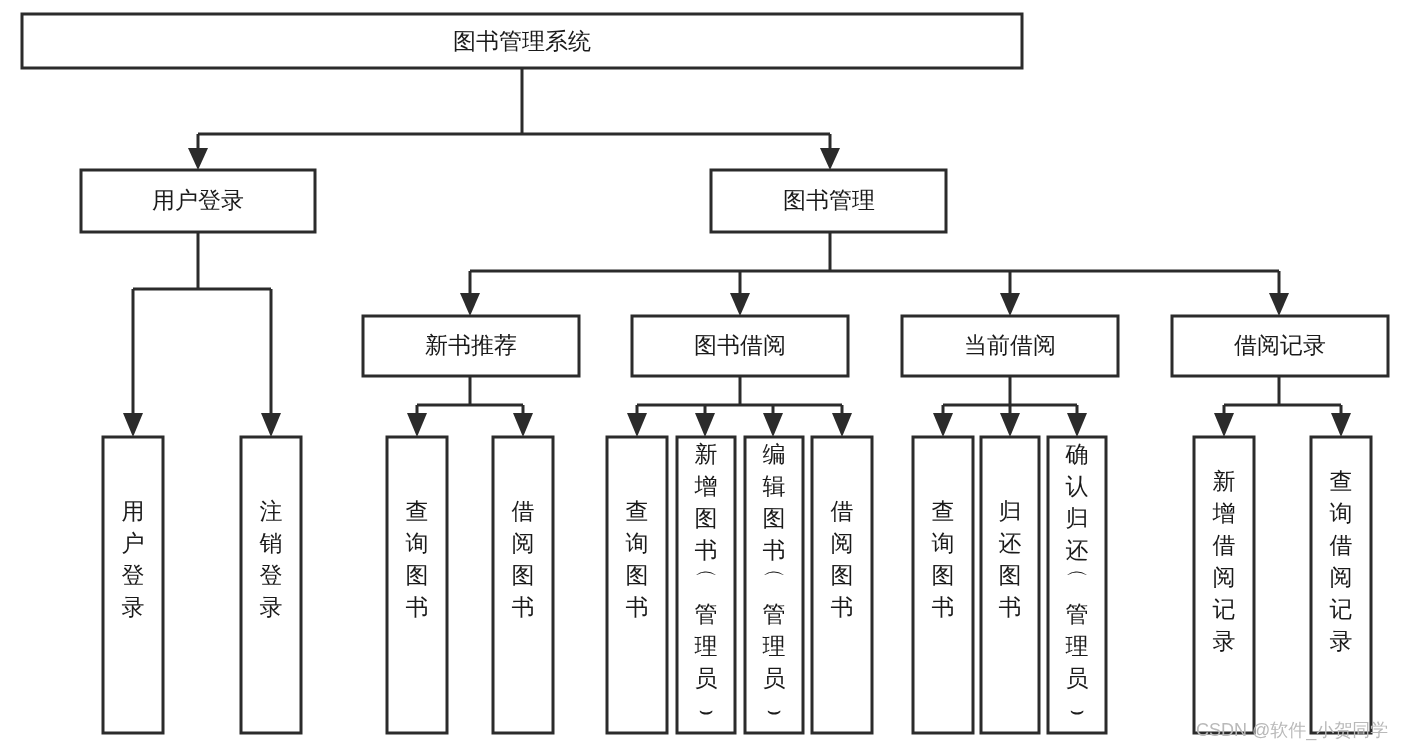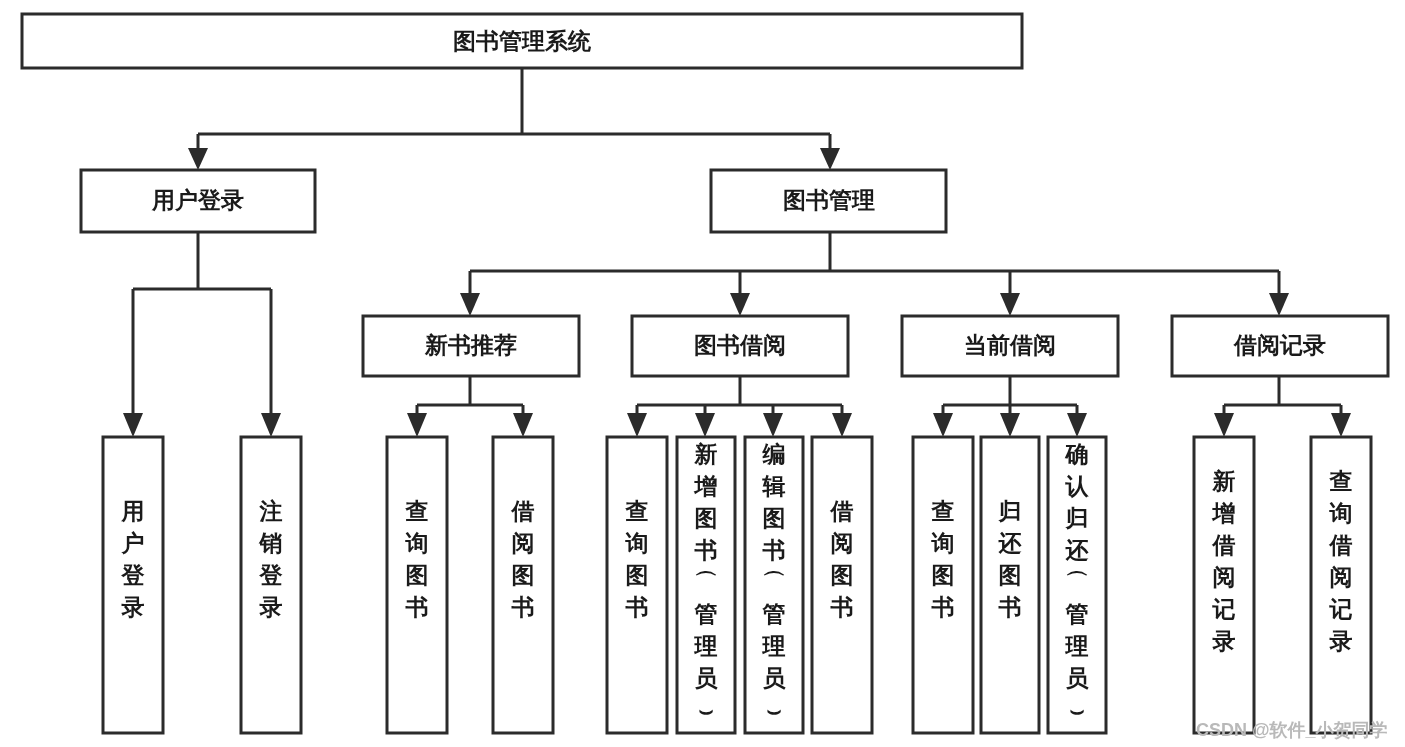--- a/index.html
+++ b/index.html
@@ -13,21 +13,20 @@
     font-family: "Liberation Sans", "DejaVu Sans", sans-serif;
     overflow: hidden;
     position: relative;
   }
   #diagram-root {
     position: absolute;
     left: 0;
     top: 0;
     width: 1405px;
     height: 747px;
-    font-weight: bold;
   }
   svg.flowchart {
     display: block;
     width: 1405px;
     height: 747px;
     background: #ffffff;
   }
   .node-rect {
     fill: #ffffff;
     stroke: #2b2b2b;

